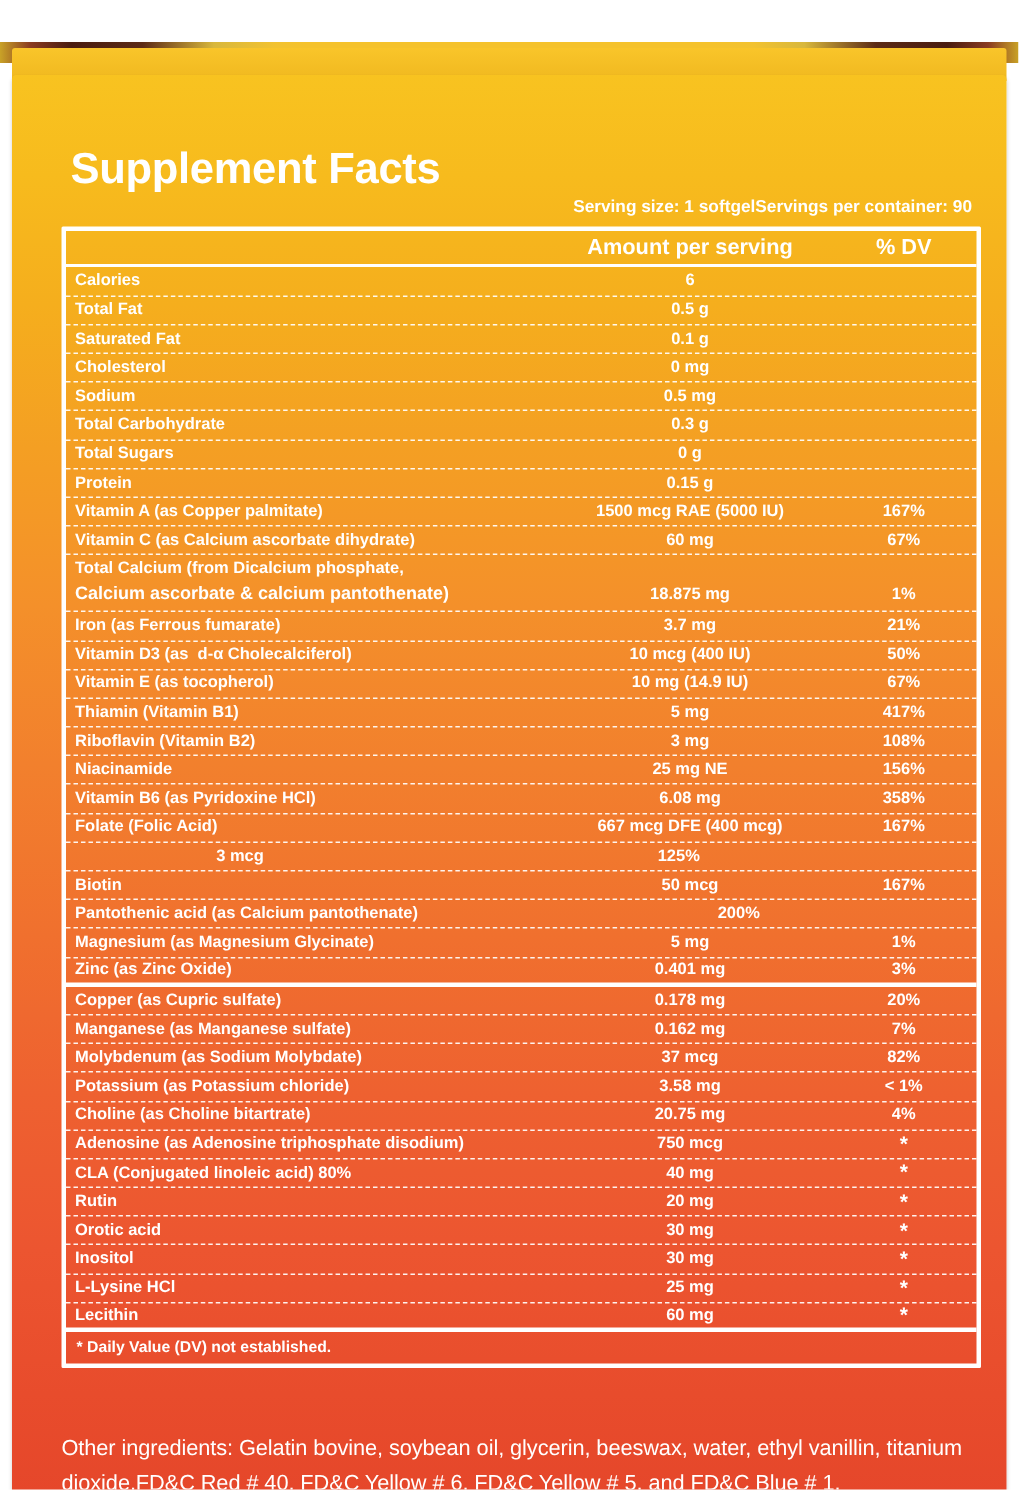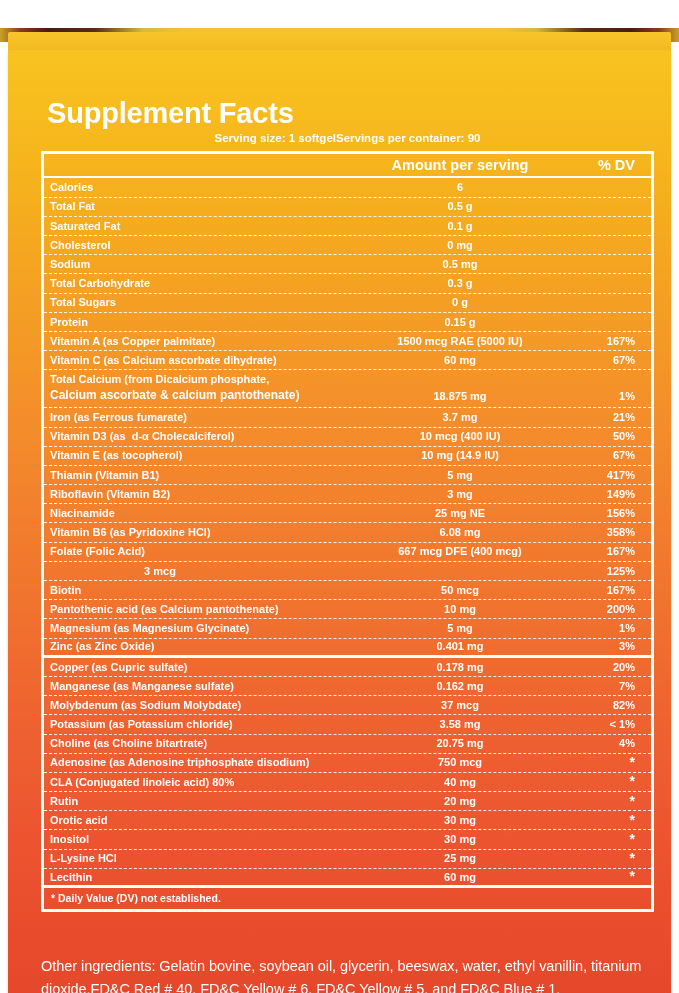--- a/index.html
+++ b/index.html
@@ -97,21 +97,21 @@
     color: #ffffff;
     font-size: 29px;
     font-weight: bold;
     letter-spacing: -0.2px;
     padding: 26px 0 2px 14px;
     line-height: 1.05;
   }
 
   .serving-line {
     display: flex;
-    justify-content: center;
+    justify-content: flex-end;
     align-items: baseline;
     color: #ffffff;
     font-size: 11.5px;
     font-weight: bold;
     padding: 2px 14px 7px 14px;
   }
 
   
   .facts-table {
     margin: 0 8px;
@@ -140,21 +140,21 @@
     flex: 0 0 220px;
     text-align: center;
     color: #ffffff;
     font-size: 11px;
     font-weight: bold;
     line-height: 1.15;
   }
 
   .row .dv {
     flex: 1 1 auto;
-    text-align: right;
+    text-align: center;
     color: #ffffff;
     font-size: 11px;
     font-weight: bold;
     line-height: 1.15;
     padding-right: 16px;
   }
 
   .row .dv.star {
     font-size: 14px;
     line-height: 0.8;
@@ -335,21 +335,21 @@
               <div class="dv">67%</div>
             </div>
             <div class="row sep-dashed">
               <div class="nutrient">Thiamin (Vitamin B1)</div>
               <div class="amount">5 mg</div>
               <div class="dv">417%</div>
             </div>
             <div class="row sep-dashed">
               <div class="nutrient">Riboflavin (Vitamin B2)</div>
               <div class="amount">3 mg</div>
-              <div class="dv">149%</div>
+              <div class="dv">108%</div>
             </div>
             <div class="row sep-dashed">
               <div class="nutrient">Niacinamide</div>
               <div class="amount">25 mg NE</div>
               <div class="dv">156%</div>
             </div>
             <div class="row sep-dashed">
               <div class="nutrient">Vitamin B6 (as Pyridoxine HCl)</div>
               <div class="amount">6.08 mg</div>
               <div class="dv">358%</div>
@@ -363,21 +363,20 @@
               <div class="amount">3 mcg</div>
               <div class="dv">125%</div>
             </div>
             <div class="row sep-dashed">
               <div class="nutrient">Biotin</div>
               <div class="amount">50 mcg</div>
               <div class="dv">167%</div>
             </div>
             <div class="row sep-dashed">
               <div class="nutrient">Pantothenic acid (as Calcium pantothenate)</div>
-              <div class="amount">10 mg</div>
               <div class="dv">200%</div>
             </div>
             <div class="row sep-dashed">
               <div class="nutrient">Magnesium (as Magnesium Glycinate)</div>
               <div class="amount">5 mg</div>
               <div class="dv">1%</div>
             </div>
             <div class="row sep-solid">
               <div class="nutrient">Zinc (as Zinc Oxide)</div>
               <div class="amount">0.401 mg</div>

